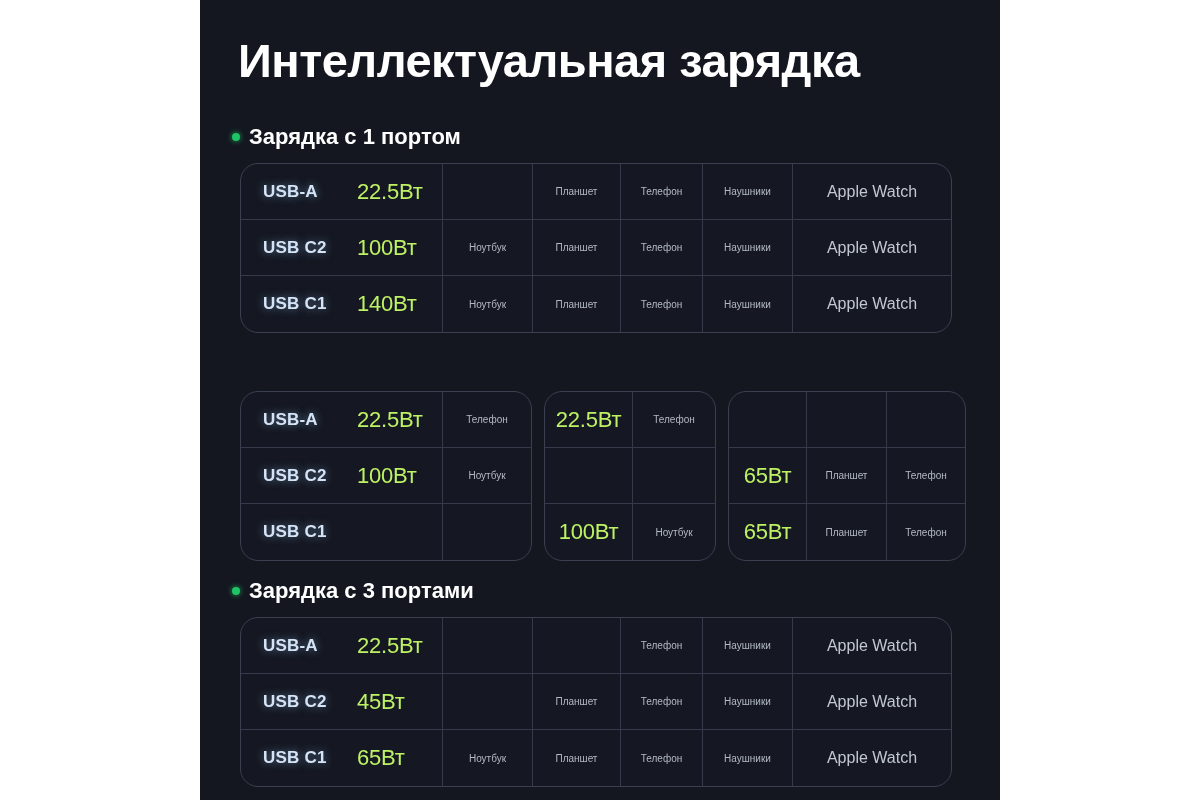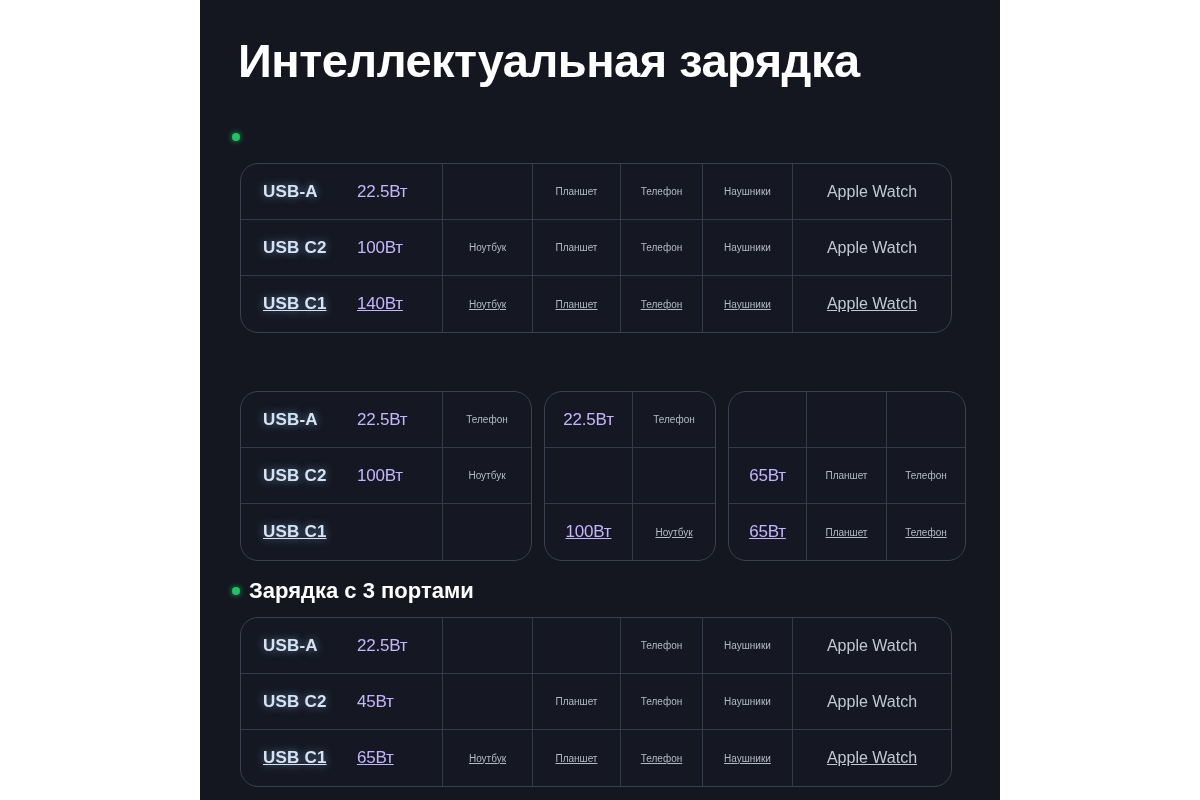--- a/index.html
+++ b/index.html
@@ -92,39 +92,39 @@
     height: 56px;
     box-sizing: border-box;
     vertical-align: middle;
     text-align: center;
     padding: 0 4px;
     font-size: 15px;
     color: #b7bdc9;
     white-space: nowrap;
     overflow: hidden;
   }
-  .tbl tr:last-child td { border-bottom: none; text-decoration: underline; }
+  .tbl tr:last-child td { border-bottom: none; }
   .tbl td:last-child { border-right: none; }
 
   .tbl td.port {
     border-right: none;
     text-align: left;
     padding-left: 22px;
     font-size: 17px;
     font-weight: 700;
     color: #d4e4f6;
     text-shadow: 0 0 9px rgba(150,190,235,0.55);
     letter-spacing: 0.2px;
   }
   .tbl td.watt {
     text-align: left;
     padding-left: 6px;
-    font-size: 17px;
+    font-size: 22px;
     font-weight: 400;
-    color: #c4b5fd;
+    color: #bef264;
     letter-spacing: -0.2px;
   }
   .tbl td.watt.center {
     text-align: center;
     padding-left: 4px;
   }
   .tbl td.dev {
     font-size: 10px;
     color: #b3b9c5;
   }
@@ -137,20 +137,21 @@
 <body>
 
 <div id="root">
   <div class="panel">
 
     <div class="page-title">Интеллектуальная зарядка</div>
 
     <div class="section" id="sec-1" style="top:122px;">
       <div class="section-header">
         <span class="bullet-dot"></span>
+        <span class="section-title">Зарядка с 1 портом</span>
       </div>
     </div>
     <div class="table-row-group" id="grp-1" style="top:163px;">
       <table class="tbl">
         <colgroup>
           <col style="width:110px">
             <col style="width:92px">
             <col style="width:90px">
           <col style="width:88px">
             <col style="width:82px">

